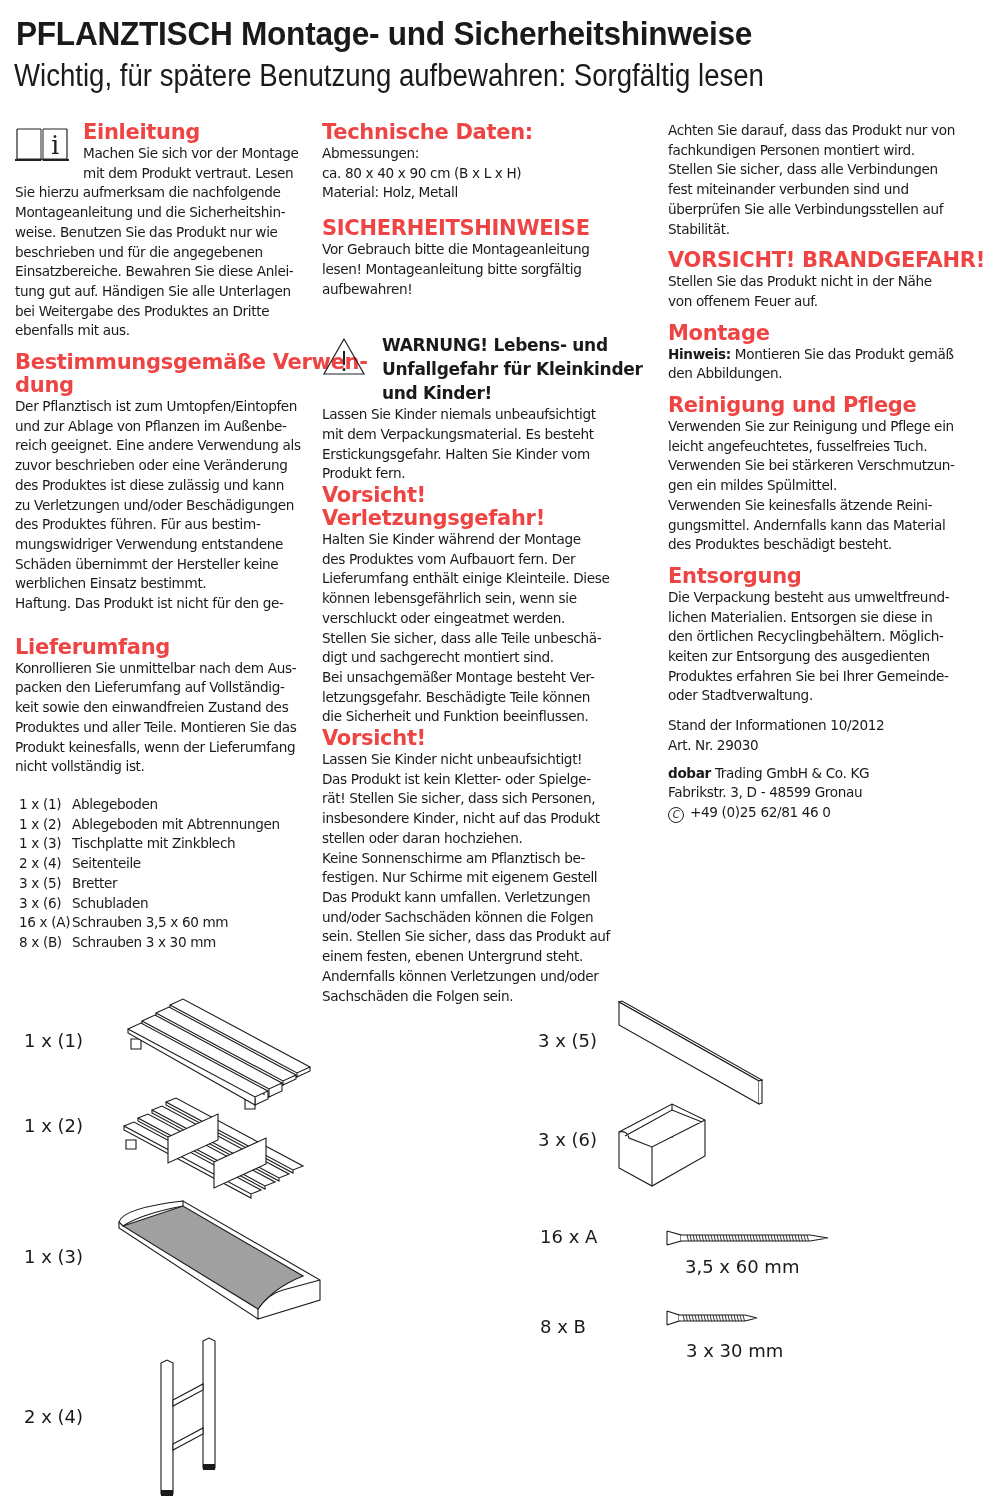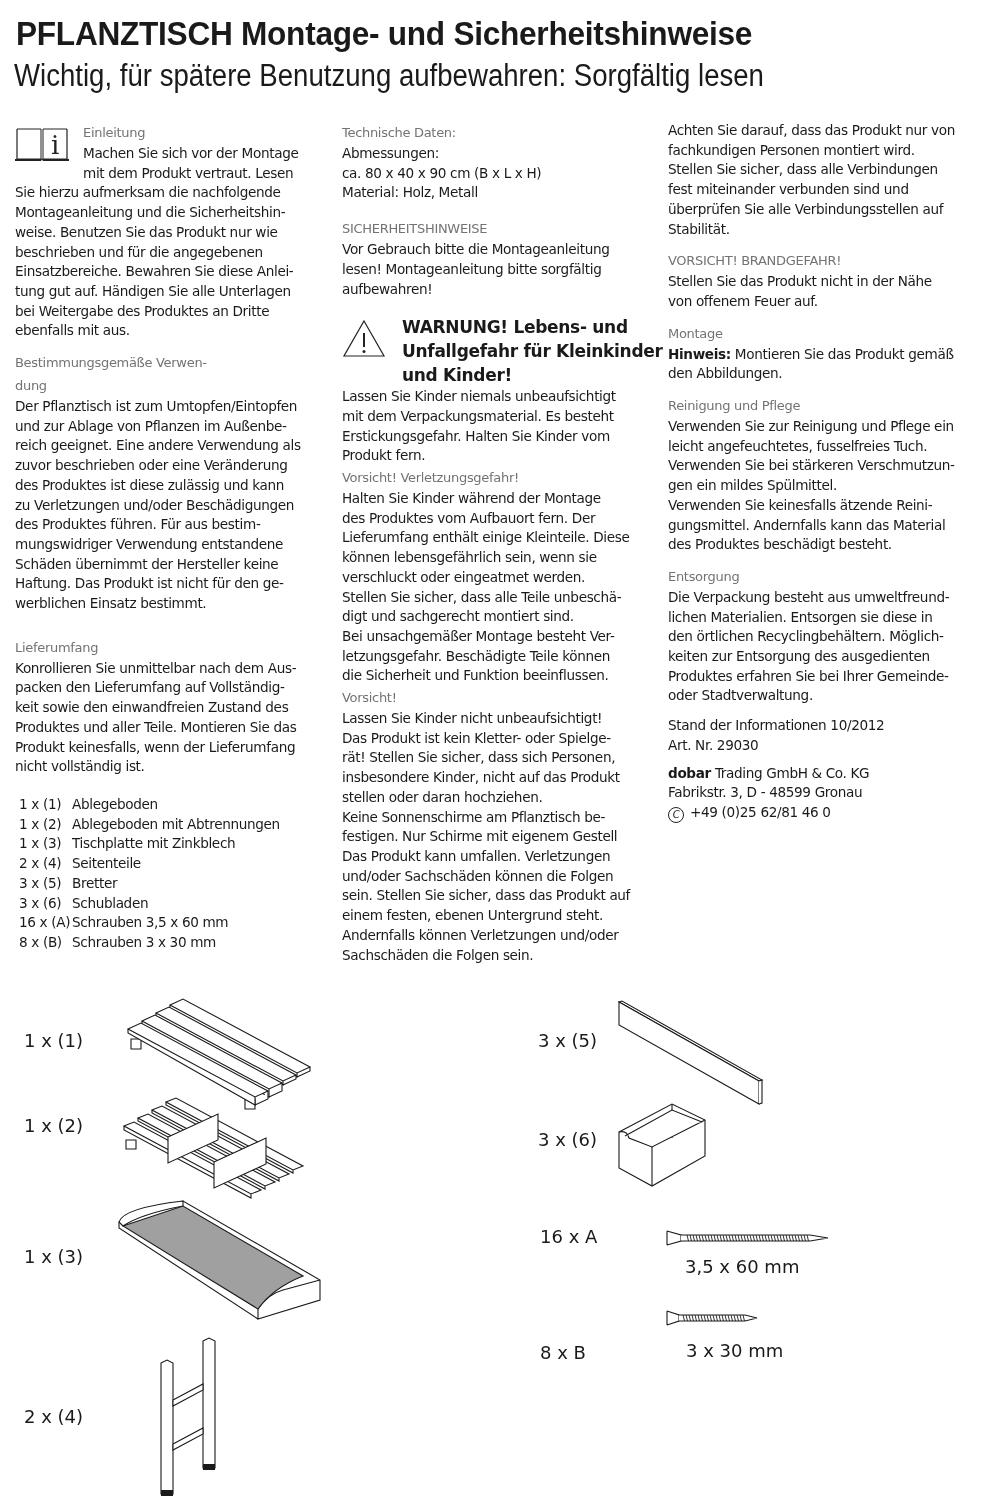--- a/index.html
+++ b/index.html
@@ -5,31 +5,31 @@
   html, body { margin: 0; padding: 0; background: #ffffff; }
   body { width: 996px; height: 1500px; position: relative; overflow: hidden; color: #1a1a1a;
          font-family: "DejaVu Sans", "Liberation Sans", sans-serif; }
   .abs { position: absolute; }
   .title1 { left: 16px; top: 14px; font-family: "Liberation Sans", sans-serif; font-weight: bold;
             font-size: 34px; letter-spacing: -0.3px; transform: scaleX(0.93); transform-origin: left; white-space: nowrap; }
   .title2 { left: 14px; top: 58px; font-family: "Liberation Sans", sans-serif; font-size: 31px;
             transform: scaleX(0.89); transform-origin: left; white-space: nowrap; }
   .col { position: absolute; top: 121px; font-size: 13.6px; line-height: 19.7px; letter-spacing: -0.35px; }
   .col1 { left: 15px; width: 310px; }
-  .col2 { left: 342px; width: 312px; }
+  .col2 { left: 322px; width: 312px; }
   .col3 { left: 668px; width: 320px; }
-  .h { font-size: 13px; line-height: 23px; font-weight: normal; letter-spacing: -0.3px; color: #737373; }
+  .h { font-size: 21px; line-height: 23px; font-weight: bold; letter-spacing: -0.3px; color: #ef4444; }
   .line { display: block; white-space: nowrap; }
   .gap-s { height: 10px; }
   .gap-m { height: 14px; }
   .gap-l { height: 22px; }
   .intro { position: relative; }
   .intro .icon-box { position: absolute; left: 0; top: 4px; width: 54px; height: 38px; }
   .intro .indent { padding-left: 68px; }
-  .warn-wrap { position: relative; padding-left: 60px; margin-top: 2px; }
+  .warn-wrap { position: relative; padding-left: 60px; margin-top: 20px; }
   .warn-wrap .tri { position: absolute; left: 0; top: 4px; width: 44px; height: 40px; }
   .warn-title { font-size: 17px; line-height: 24px; font-weight: bold; letter-spacing: -0.3px; }
   .parts-list { margin-top: 18px; padding-left: 4px; }
   .parts-row { display: flex; white-space: nowrap; }
   .parts-qty { width: 53px; }
   .bold { font-weight: bold; text-align: right; }
   .phone-glyph { display: inline-block; width: 14px; height: 14px; border: 1.2px solid #222; border-radius: 50%;
                  font-size: 10px; line-height: 14px; text-align: center; margin-right: 6px; font-style: italic; vertical-align: -1px; }
   .fig-label { position: absolute; font-size: 18px; letter-spacing: 0px; white-space: nowrap; color: #1a1a1a; }
   svg.fig { position: absolute; overflow: visible; }
@@ -69,22 +69,22 @@
     <div class="h line">dung</div>
     <span class="line">Der Pflanztisch ist zum Umtopfen/Eintopfen</span>
     <span class="line">und zur Ablage von Pflanzen im Außenbe-</span>
     <span class="line">reich geeignet. Eine andere Verwendung als</span>
     <span class="line">zuvor beschrieben oder eine Veränderung</span>
     <span class="line">des Produktes ist diese zulässig und kann</span>
     <span class="line">zu Verletzungen und/oder Beschädigungen</span>
     <span class="line">des Produktes führen. Für aus bestim-</span>
     <span class="line">mungswidriger Verwendung entstandene</span>
     <span class="line">Schäden übernimmt der Hersteller keine</span>
+    <span class="line">werblichen Einsatz bestimmt.</span>
     <span class="line">Haftung. Das Produkt ist nicht für den ge-</span>
-    <span class="line">werblichen Einsatz bestimmt.</span>
   </div>
   <div class="gap-l"></div>
   <div>
     <div class="h">Lieferumfang</div>
     <span class="line">Konrollieren Sie unmittelbar nach dem Aus-</span>
     <span class="line">packen den Lieferumfang auf Vollständig-</span>
     <span class="line">keit sowie den einwandfreien Zustand des</span>
     <span class="line">Produktes und aller Teile. Montieren Sie das</span>
     <span class="line">Produkt keinesfalls, wenn der Lieferumfang</span>
     <span class="line">nicht vollständig ist.</span>
@@ -242,21 +242,21 @@
   </div>
 </div>
 
 <div class="fig-label" style="left:24px; top:1030px;">1 x (1)</div>
 <div class="fig-label" style="left:24px; top:1115px;">1 x (2)</div>
 <div class="fig-label" style="left:24px; top:1246px;">1 x (3)</div>
 <div class="fig-label" style="left:24px; top:1406px;">2 x (4)</div>
 <div class="fig-label" style="left:538px; top:1030px;">3 x (5)</div>
 <div class="fig-label" style="left:538px; top:1129px;">3 x (6)</div>
 <div class="fig-label" style="left:540px; top:1226px;">16 x A</div>
-<div class="fig-label" style="left:540px; top:1316px;margin-top:26px;">8 x B</div>
+<div class="fig-label" style="left:540px; top:1316px;">8 x B</div>
 <div class="fig-label" style="left:685px; top:1256px;">3,5 x 60 mm</div>
 <div class="fig-label" style="left:686px; top:1340px;">3 x 30 mm</div>
 
 <svg class="fig" style="left:125px; top:995px;" width="200" height="120">
   <g fill="#fff" stroke="#1a1a1a" stroke-width="1.1">
     <rect x="6" y="44" width="10" height="10"></rect>
     <rect x="120" y="104" width="10" height="10"></rect>
     <path d="M45 10 L58 4 L185 72 L172 78 Z M45 10 L45 14 L172 82 L172 78 M172 82 L185 76 L185 72"></path>
     <path d="M31 18 L44 12 L171 80 L158 86 Z M31 18 L31 22 L158 90 L158 86 M158 90 L171 84 L171 80"></path>
     <path d="M17 26 L30 20 L157 88 L144 94 Z M17 26 L17 30 L144 102 L144 94 M144 102 L157 96 L157 88"></path>

